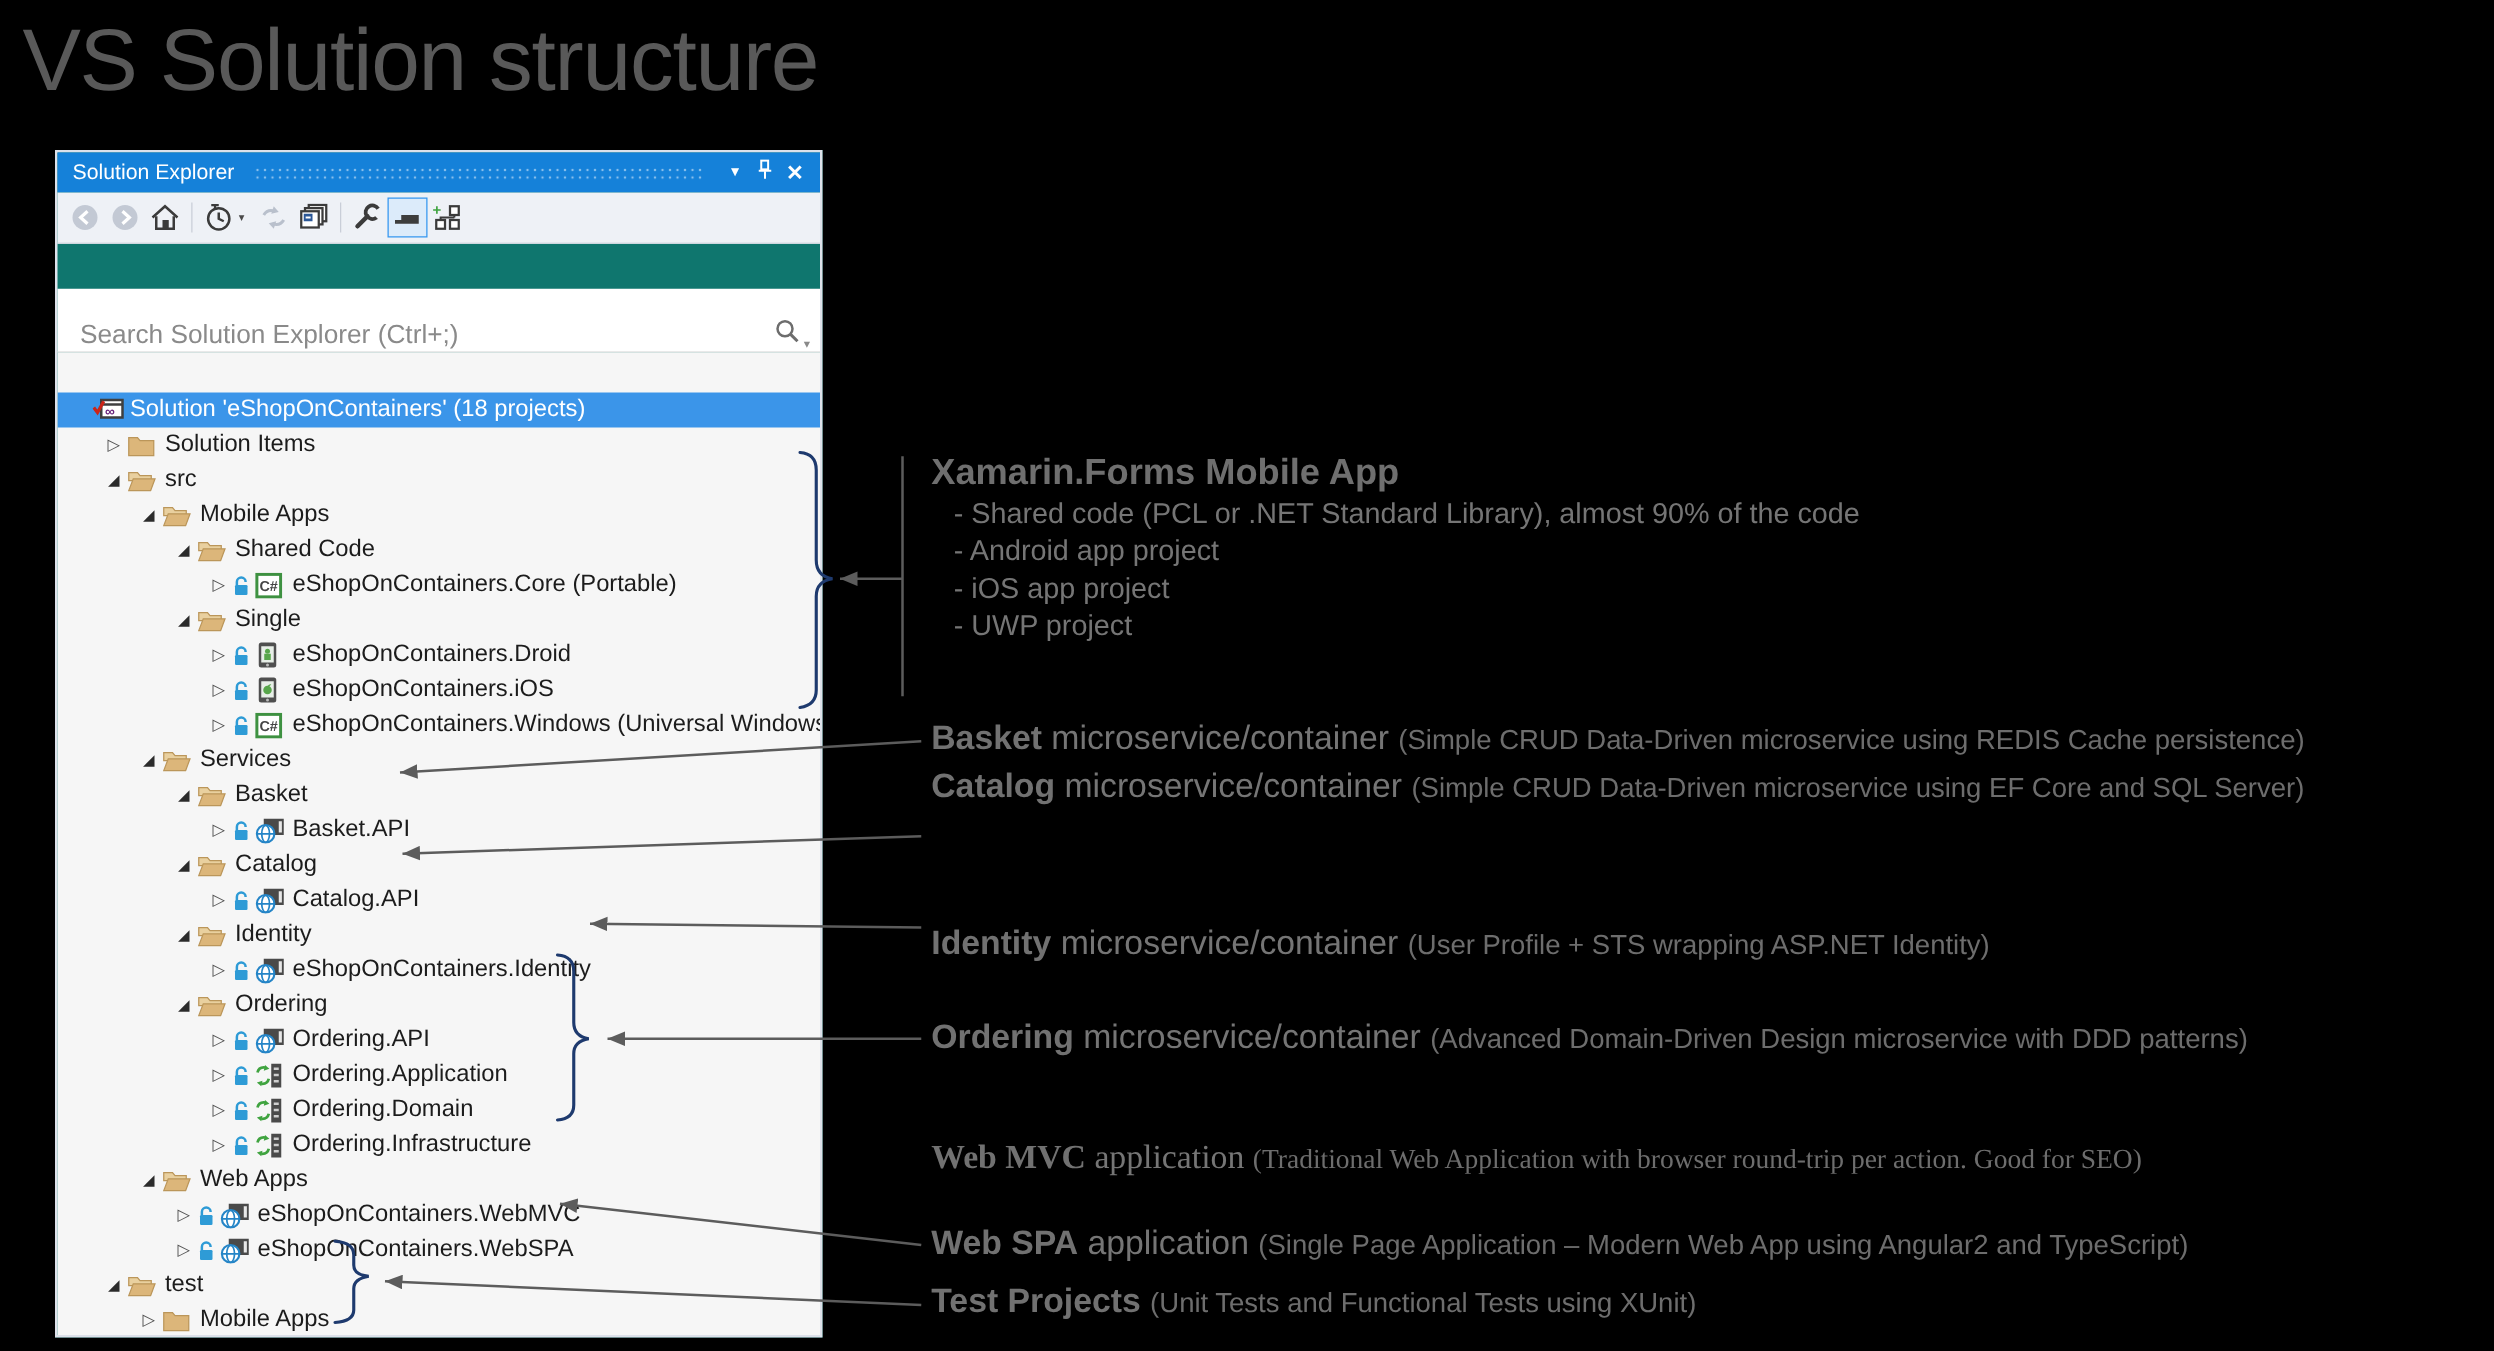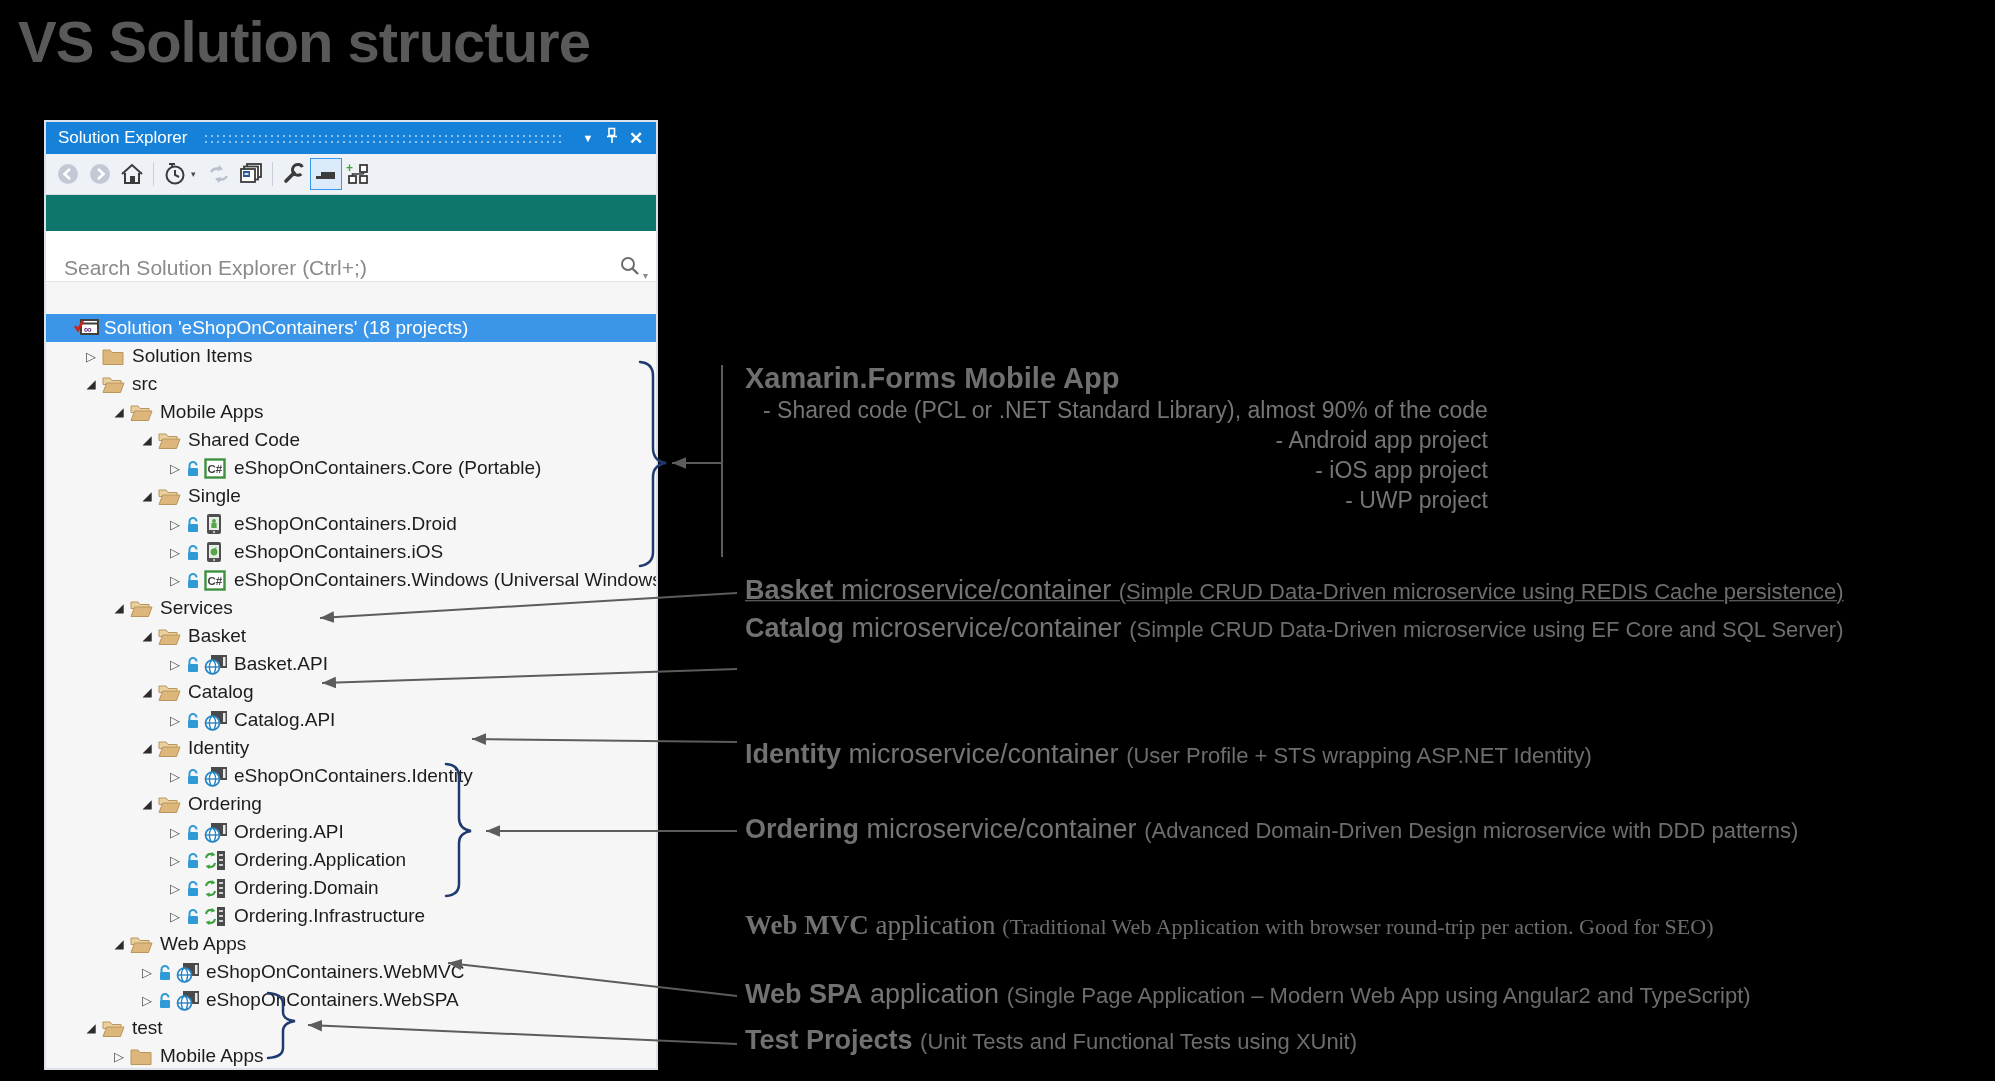--- a/index.html
+++ b/index.html
@@ -1,20 +1,20 @@
 <!DOCTYPE html>
 <html><head>
 <meta charset="utf-8">
 <style>
   html,body{margin:0;padding:0;background:#000;}
   body{position:relative;width:1995px;height:1081px;overflow:hidden;
        font-family:"Liberation Sans",sans-serif;}
 
   
-  .page-title{position:absolute;left:18px;top:8px;font-size:58px;font-weight:700;
+  .page-title{position:absolute;left:18px;top:8px;font-size:70px;font-weight:400;
               letter-spacing:-1px;color:#595959;}
 
   
   .panel{position:absolute;left:44px;top:120px;width:614px;height:950px;
          background:#0f766e;border:2px solid #dde1ea;box-sizing:border-box;
          display:flex;flex-direction:column;}
   .pt{height:32px;background:#1581d9;display:flex;align-items:center;
       padding:0 8px 0 12px;flex:none;}
   .pt-title{color:#fff;font-size:17px;white-space:nowrap;}
   .pt-dots{flex:1;height:12px;margin:2px 14px 0 16px;
@@ -47,21 +47,21 @@
   .expander.closed{font-size:13px;color:#4f4f4f;}
   .expander.open{font-size:12px;color:#2b2b2b;}
   .lock{width:18px;flex:none;display:flex;align-items:center;}
   .ticon{width:27px;flex:none;display:flex;align-items:center;}
   .tlabel{margin-left:3px;}
   .tlabel.b{font-weight:normal;}
 
   
   .xam{position:absolute;left:745px;top:362px;color:#737373;}
   .xam-h{font-size:29px;font-weight:bold;color:#6f6f6f;}
-  .xam-b{font-size:23px;line-height:30px;padding-left:18px;color:#757575;text-align:right;}
+  .xam-b{font-size:23px;line-height:30px;padding-left:18px;color:#757575;}
 
   .ann{position:absolute;left:745px;transform:translateY(-54%);white-space:nowrap;
        color:#757575;}
   .ann .ab{font-size:27px;font-weight:bold;color:#717171;}
   .ann .am{font-size:27px;color:#757575;}
   .ann .ap{font-size:22px;color:#6d6d6d;}
 
   .overlay{position:absolute;left:0;top:0;pointer-events:none;}
 </style>
 </head>
@@ -584,21 +584,21 @@
   <div class="xam-h">Xamarin.Forms Mobile App</div>
   <div id="xam-bullets">
       <div class="xam-b">- Shared code (PCL or .NET Standard Library), almost 90% of the code</div>
       <div class="xam-b">- Android app project</div>
       <div class="xam-b">- iOS app project</div>
       <div class="xam-b">- UWP project</div>
     </div>
 </div>
 
 <div id="ann-items">
-    <div class="ann" style="top: 592px; text-decoration: underline;"><span class="ab">Basket</span><span class="am"> microservice/container </span><span class="ap">(Simple CRUD Data-Driven microservice using REDIS Cache persistence)</span></div>
+    <div class="ann" style="top: 592px;"><span class="ab">Basket</span><span class="am"> microservice/container </span><span class="ap">(Simple CRUD Data-Driven microservice using REDIS Cache persistence)</span></div>
     <div class="ann" style="top: 630px;"><span class="ab">Catalog</span><span class="am"> microservice/container </span><span class="ap">(Simple CRUD Data-Driven microservice using EF Core and SQL Server)</span></div>
     <div class="ann" style="top: 756px;"><span class="ab">Identity</span><span class="am"> microservice/container </span><span class="ap">(User Profile + STS wrapping ASP.NET Identity)</span></div>
     <div class="ann" style="top: 831px;"><span class="ab">Ordering</span><span class="am"> microservice/container </span><span class="ap">(Advanced Domain-Driven Design microservice with DDD patterns)</span></div>
     <div class="ann" style="top: 927px; font-family: Liberation Serif, serif;"><span class="ab">Web MVC</span><span class="am"> application </span><span class="ap">(Traditional Web Application with browser round-trip per action. Good for SEO)</span></div>
     <div class="ann" style="top: 996px;"><span class="ab">Web SPA</span><span class="am"> application </span><span class="ap">(Single Page Application – Modern Web App using Angular2 and TypeScript)</span></div>
     <div class="ann" style="top: 1042px;"><span class="ab">Test Projects</span><span class="am"> </span><span class="ap">(Unit Tests and Functional Tests using XUnit)</span></div>
   </div>
 
 <svg class="overlay" width="1995" height="1081" viewBox="0 0 1995 1081">
   <defs>

